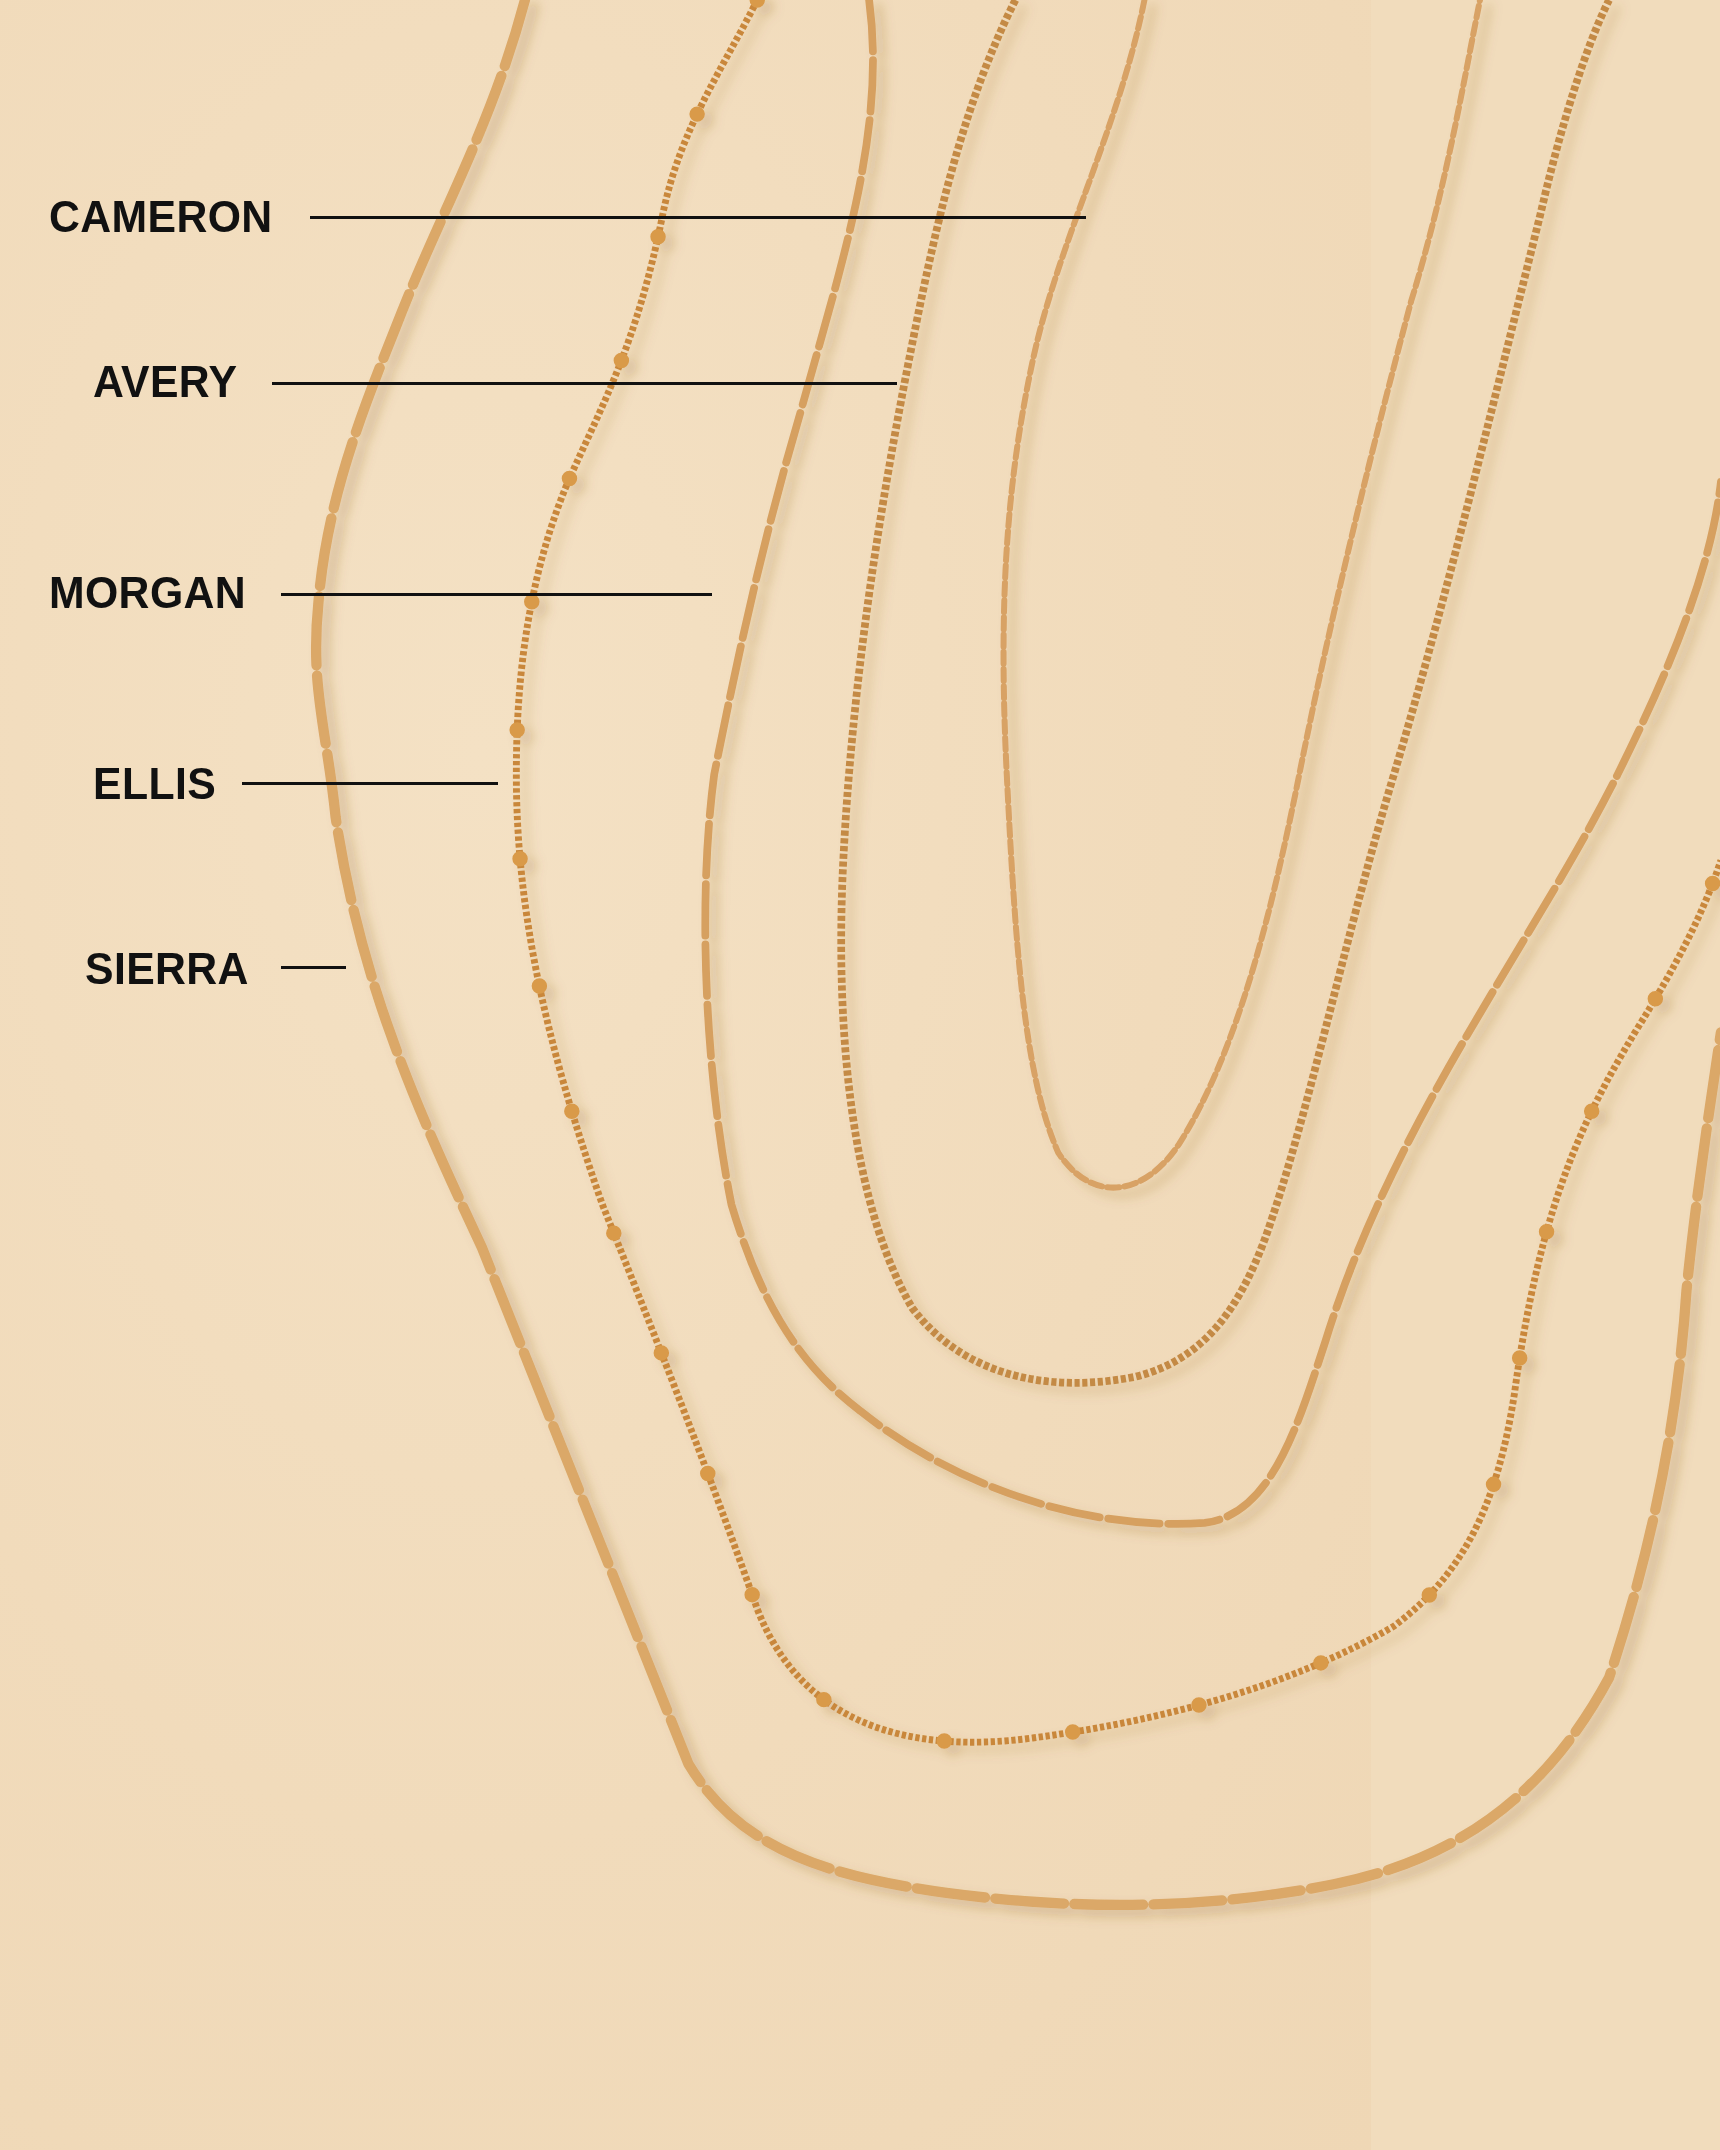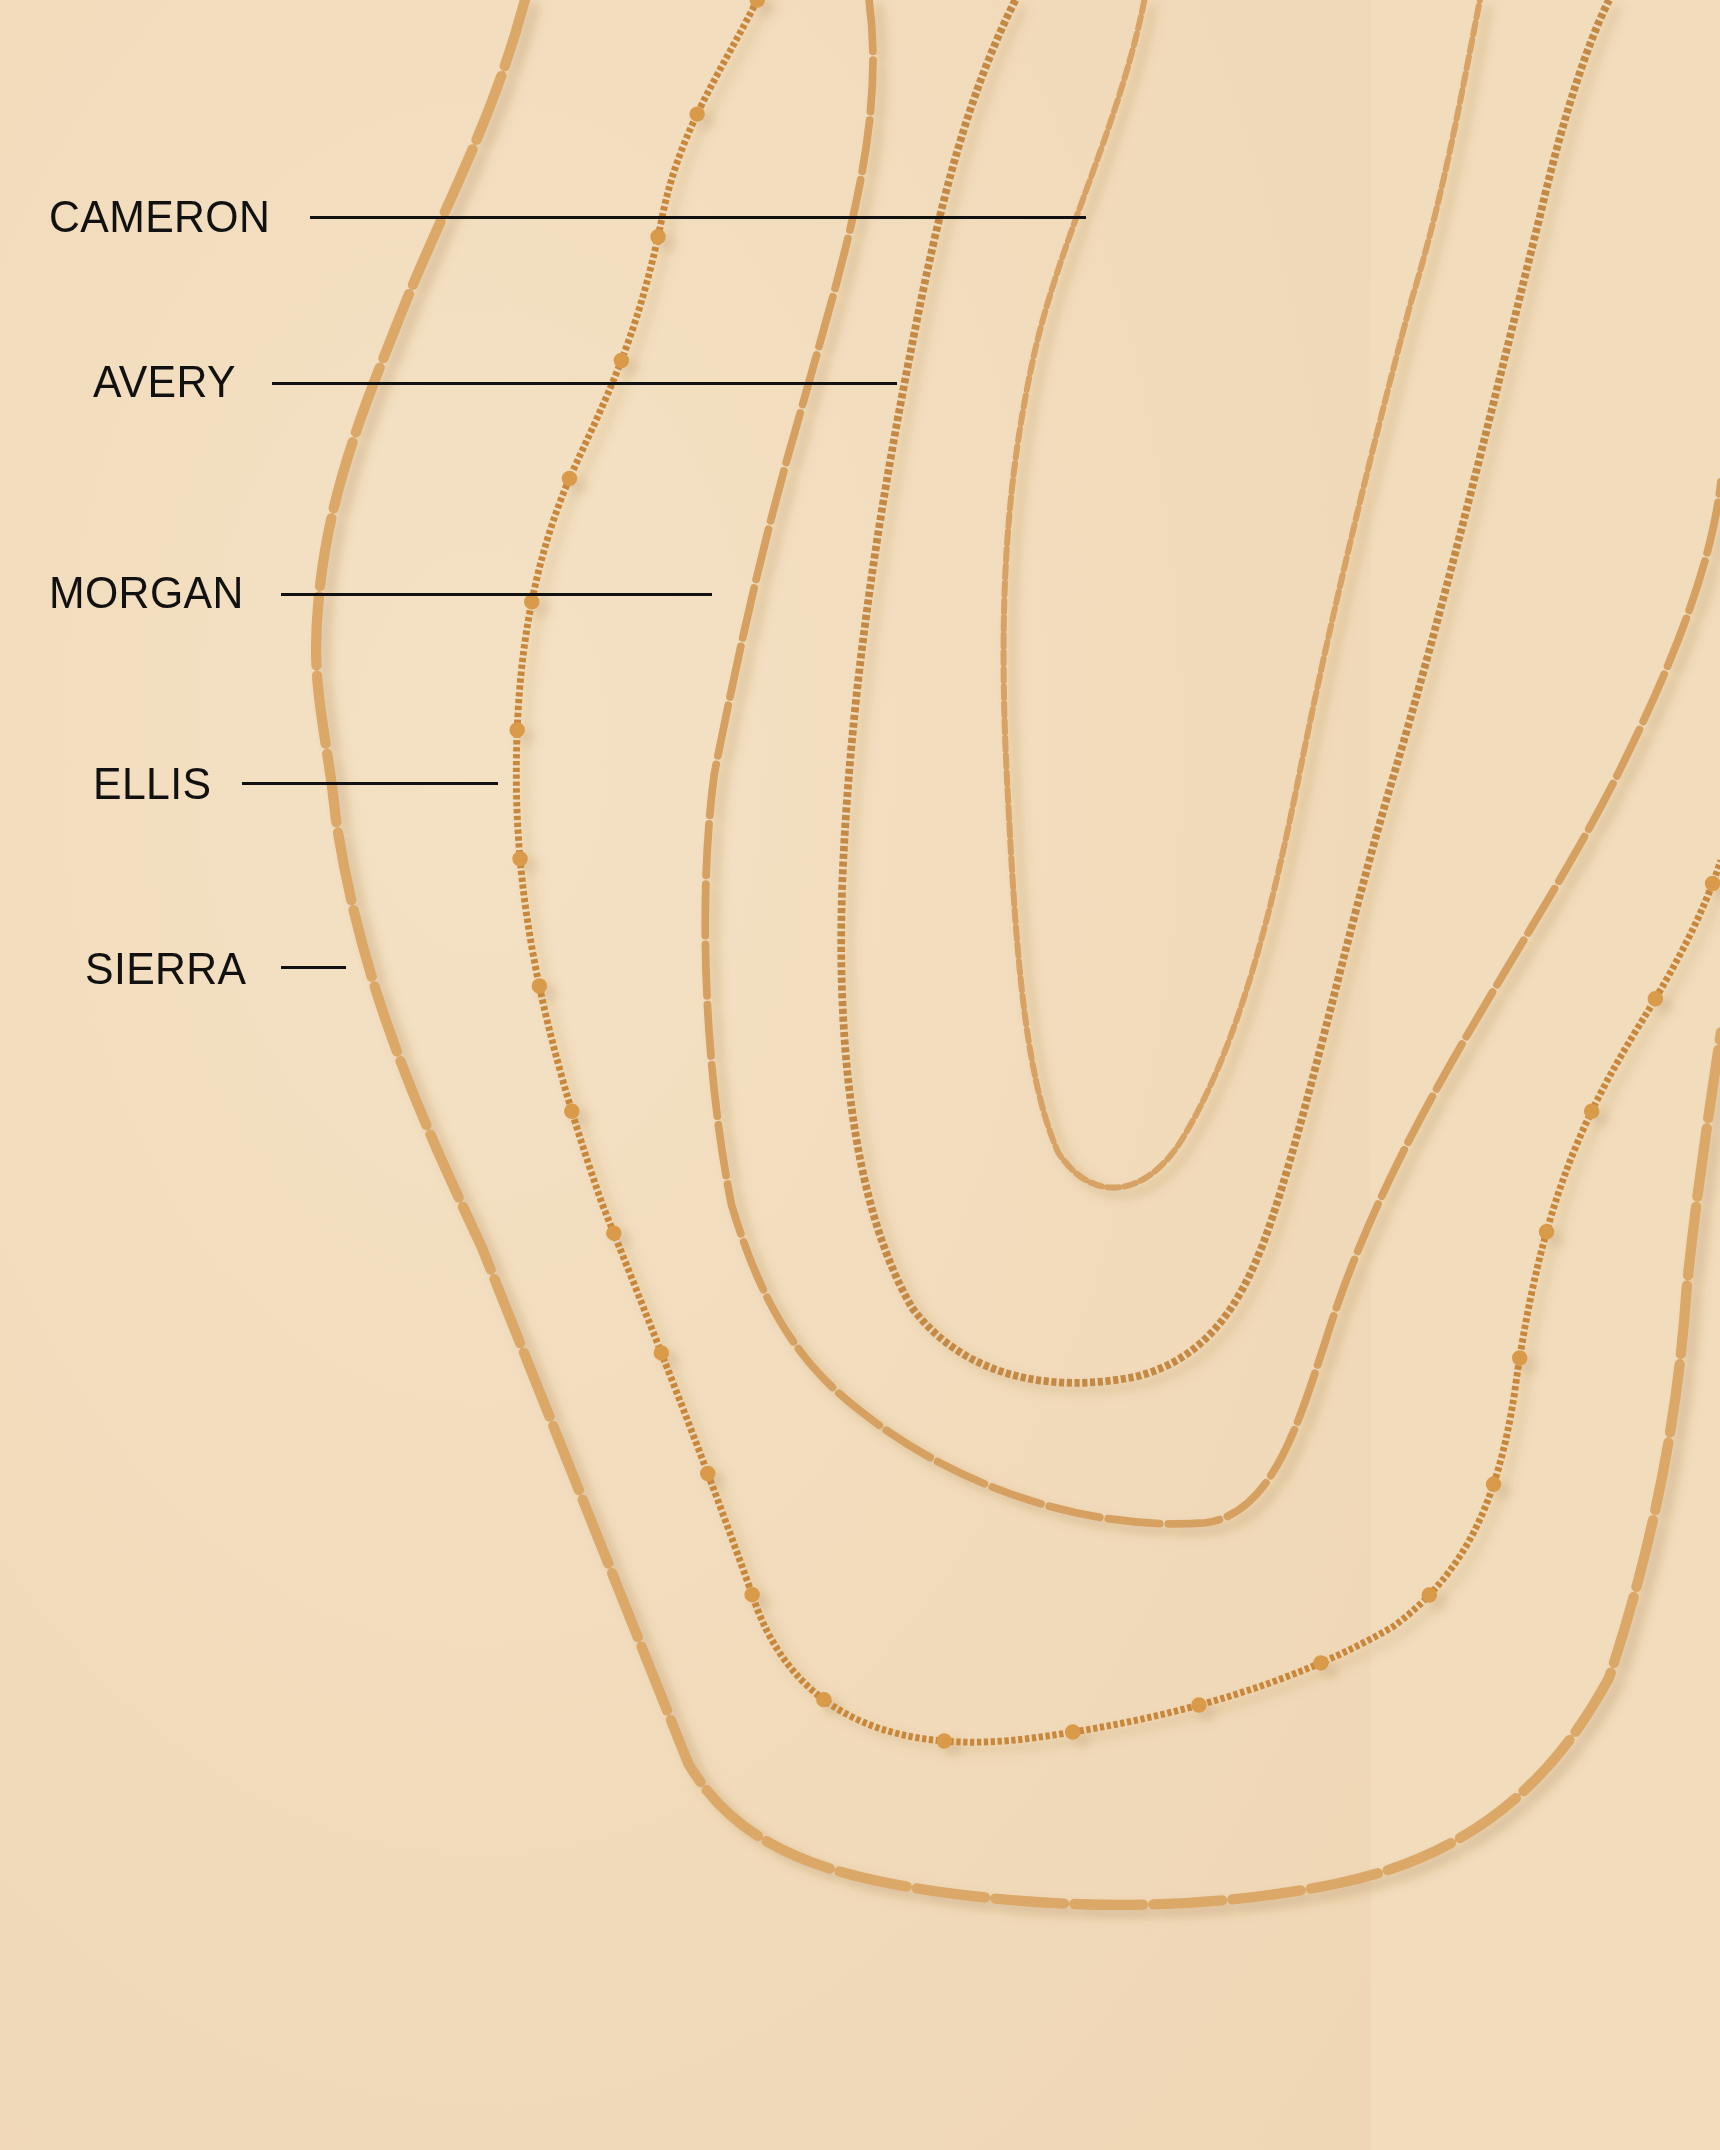--- a/index.html
+++ b/index.html
@@ -1,18 +1,18 @@
 <!DOCTYPE html>
 <html style="font-size:13.8px"><head>
 <meta charset="utf-8">
 <style>
   html, body { margin:0; padding:0; }
   body { width:1721px; height:2151px; overflow:hidden; background:#f1dcbc; }
   .stage { position:relative; width:1371px; height:2151px;
-    background: radial-gradient(ellipse at 35% 35%, #f4e1c4 0%, #f1dbbb 55%, #efd7b5 100%); }
+    background: radial-gradient(ellipse at 35% 35%, #f4e1c4 0%, #f1dbbb 55%, #efd7b5 100%); font-weight: bold; }
   svg.chains { position:absolute; left:0; top:0; width:1721px; height:2151px; }
   .label { position:absolute; font-family:"Liberation Sans", sans-serif; font-size:45px;
     color:#111; letter-spacing:0.4px; line-height:1; transform:scaleX(0.95); transform-origin:left center; }
   .leader { position:absolute; height:2.6px; background:#111; }
 </style>
 </head>
 <body>
 
 <div class="stage">
 

